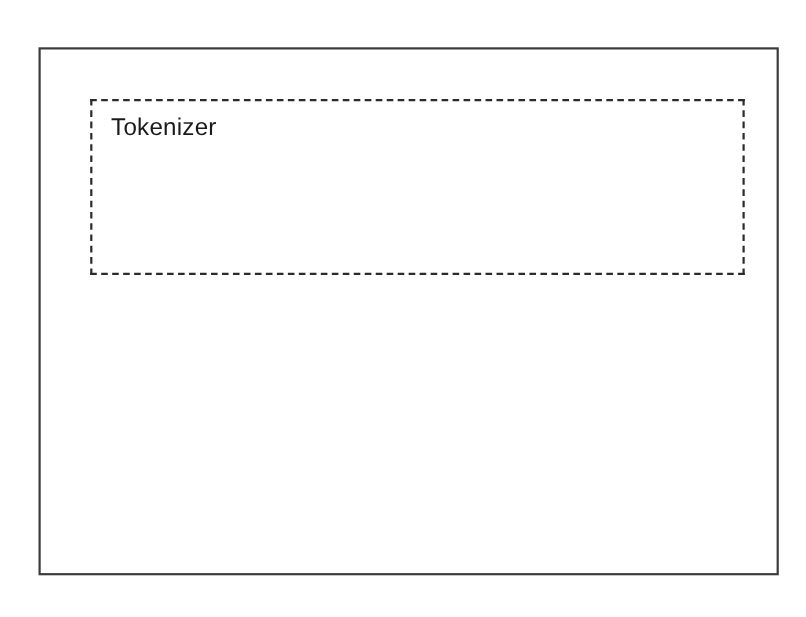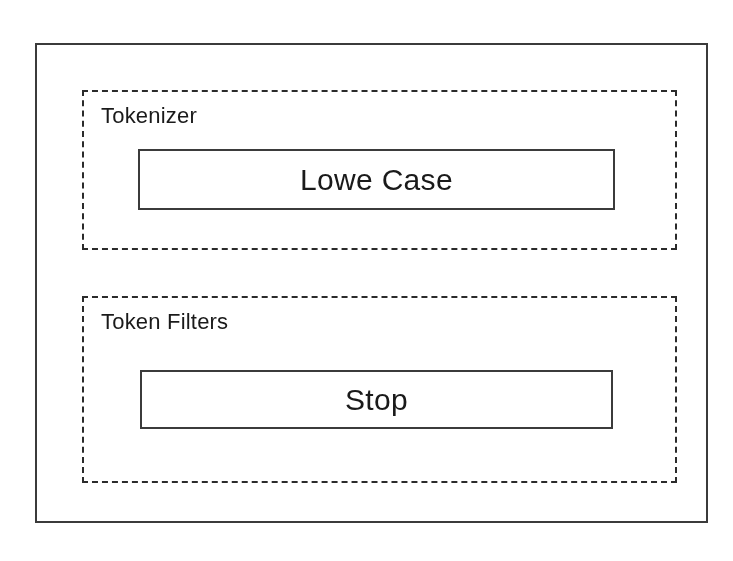--- a/index.html
+++ b/index.html
@@ -104,27 +104,17 @@
 </head>
 <body>
 
 <div id="diagram-canvas">
 
   <div class="outer-box">
 
     <div class="group-box group-tokenizer">
       <div class="group-title">Tokenizer</div>
 
-      <div class="item-box item-lowercase">
-        <span class="item-label">Lowe Case</span>
-      </div>
     </div>
 
-    <div class="group-box group-filters">
-      <div class="group-title">Token Filters</div>
-
-      <div class="item-box item-stop">
-        <span class="item-label">Stop</span>
-      </div>
-    </div>
 
   </div>
 </div>
 
 </body></html>

